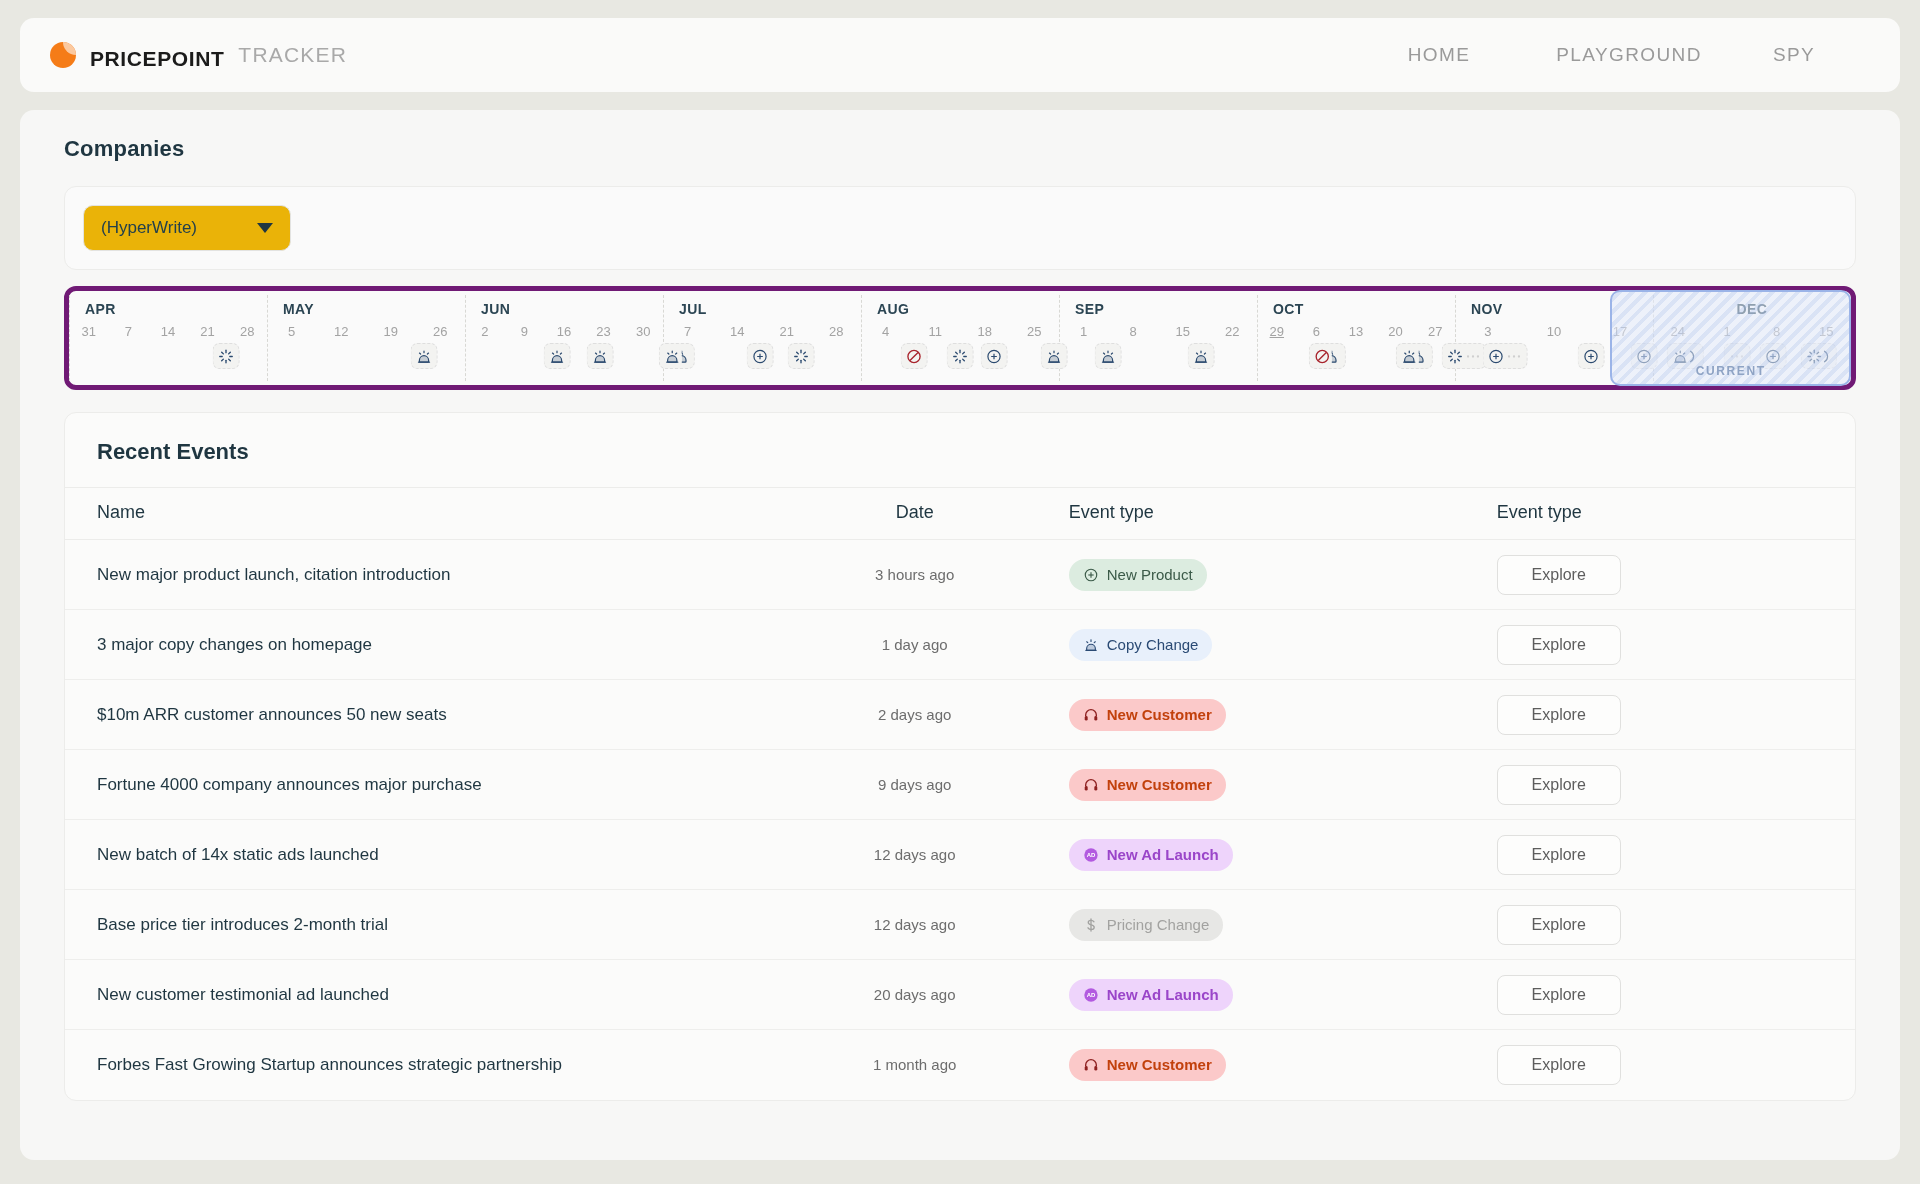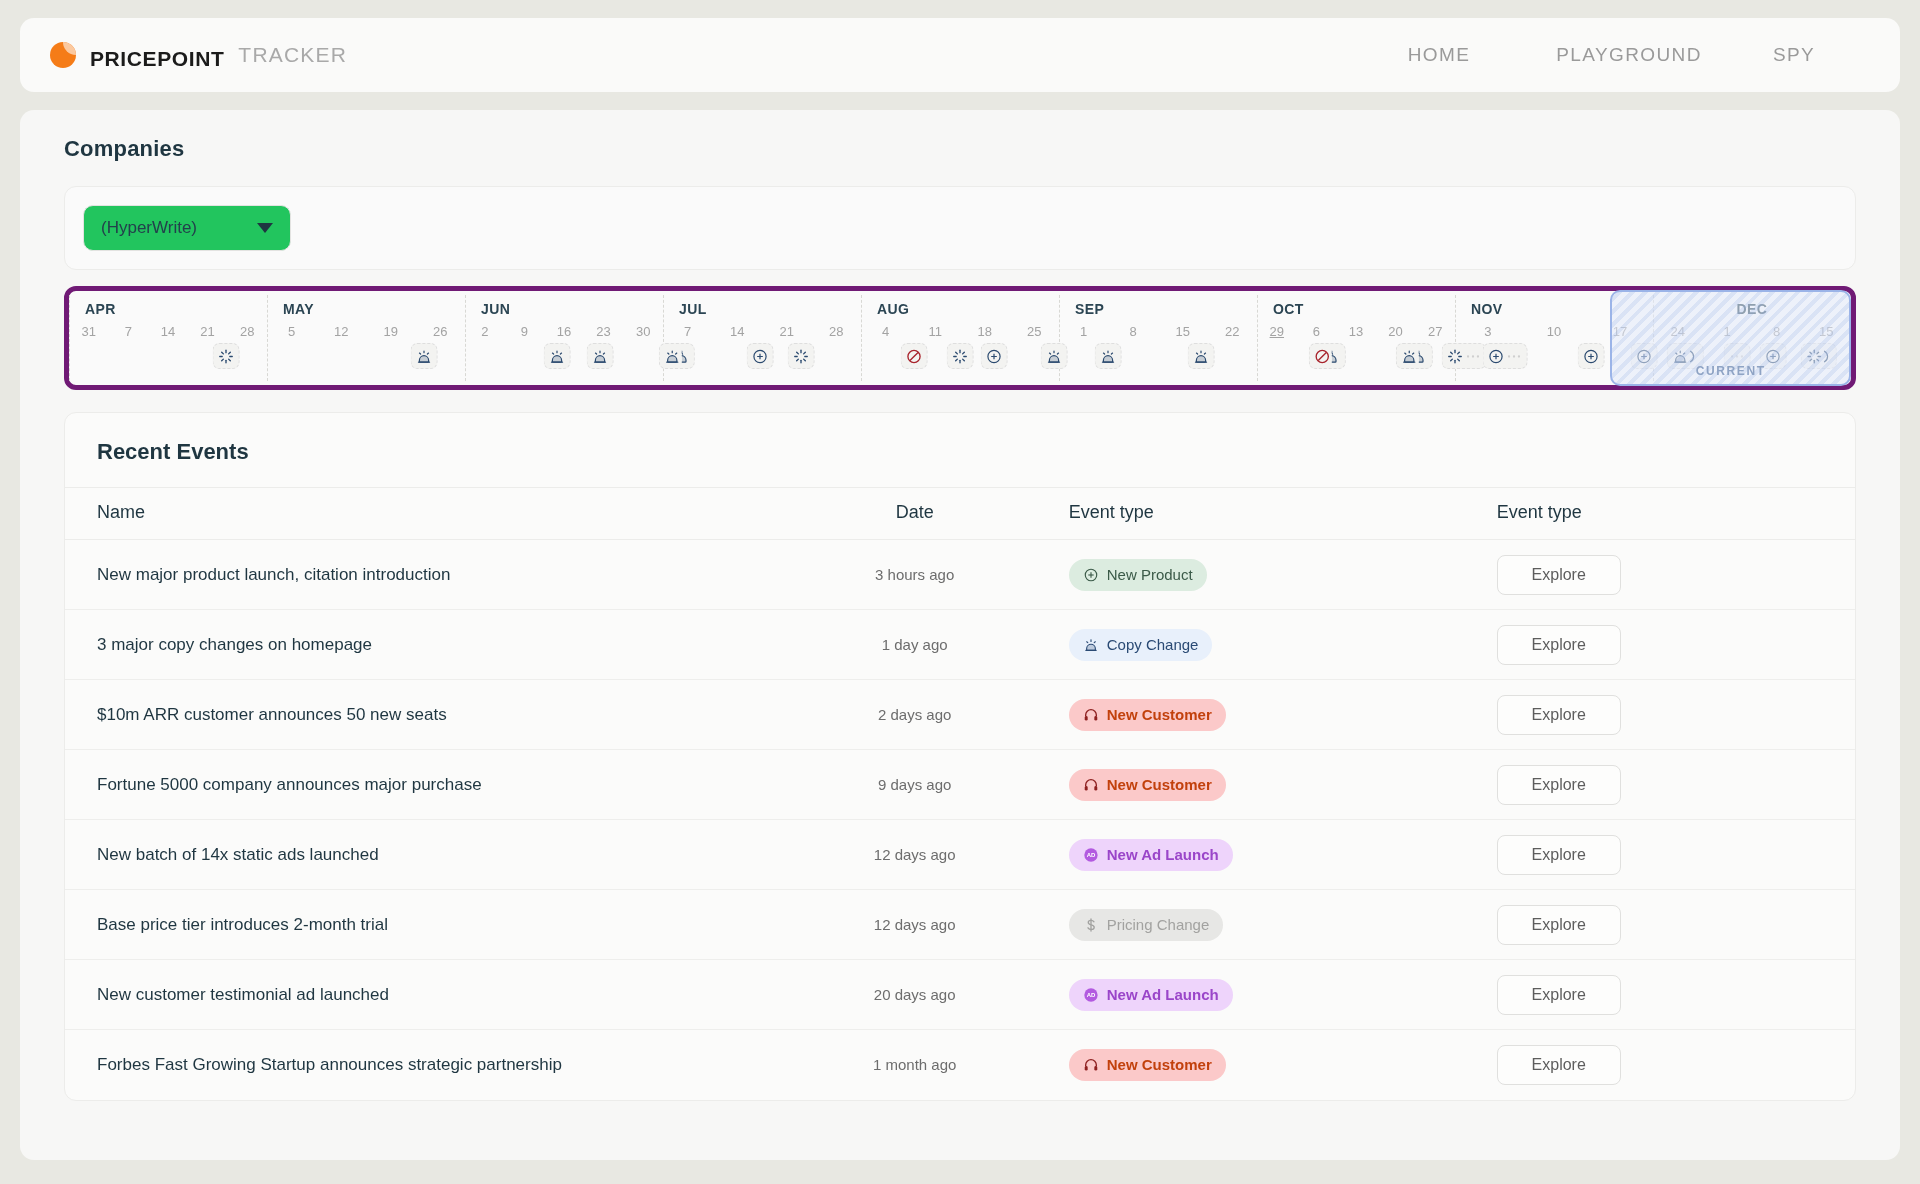--- a/index.html
+++ b/index.html
@@ -77,21 +77,21 @@
     background: #fafafa;
     border: 1px solid #ececea;
     border-radius: 12px;
     display: flex;
     align-items: center;
     padding: 0 18px;
   }
   .dropdown {
     min-width: 208px;
     height: 46px;
-    background: #22c55e;
+    background: #eab308;
     border: 1px solid #e3e3e1;
     border-radius: 10px;
     display: flex; align-items: center; justify-content: space-between;
     padding: 0 17px;
     cursor: pointer;
   }
   .dropdown-value { font-size: 17px; color: #23404c; }
   .caret {
     width: 0; height: 0;
     border-left: 8px solid transparent;
@@ -616,21 +616,21 @@
                 <span class="bico"><svg width="16" height="16" viewBox="0 0 24 24" fill="none" stroke="#8e2020" stroke-width="2">
                     <path d="M4 14v-2a8 8 0 0 1 16 0v2"></path>
                     <rect x="2.6" y="13.4" width="4.4" height="7" rx="2.2" fill="#8e2020" stroke="none"></rect>
                     <rect x="17" y="13.4" width="4.4" height="7" rx="2.2" fill="#8e2020" stroke="none"></rect>
                   </svg></span>
                 <span>New Customer</span>
               </span></td>
             <td class="cell-action"><button class="explore-btn">Explore</button></td>
           </tr>
           <tr>
-            <td class="cell-name">Fortune 5000 company announces major purchase</td>
+            <td class="cell-name">Fortune 4000 company announces major purchase</td>
             <td class="cell-date">9 days ago</td>
             <td class="cell-type"><span class="badge new-customer">
                 <span class="bico"><svg width="16" height="16" viewBox="0 0 24 24" fill="none" stroke="#8e2020" stroke-width="2">
                     <path d="M4 14v-2a8 8 0 0 1 16 0v2"></path>
                     <rect x="2.6" y="13.4" width="4.4" height="7" rx="2.2" fill="#8e2020" stroke="none"></rect>
                     <rect x="17" y="13.4" width="4.4" height="7" rx="2.2" fill="#8e2020" stroke="none"></rect>
                   </svg></span>
                 <span>New Customer</span>
               </span></td>
             <td class="cell-action"><button class="explore-btn">Explore</button></td>

